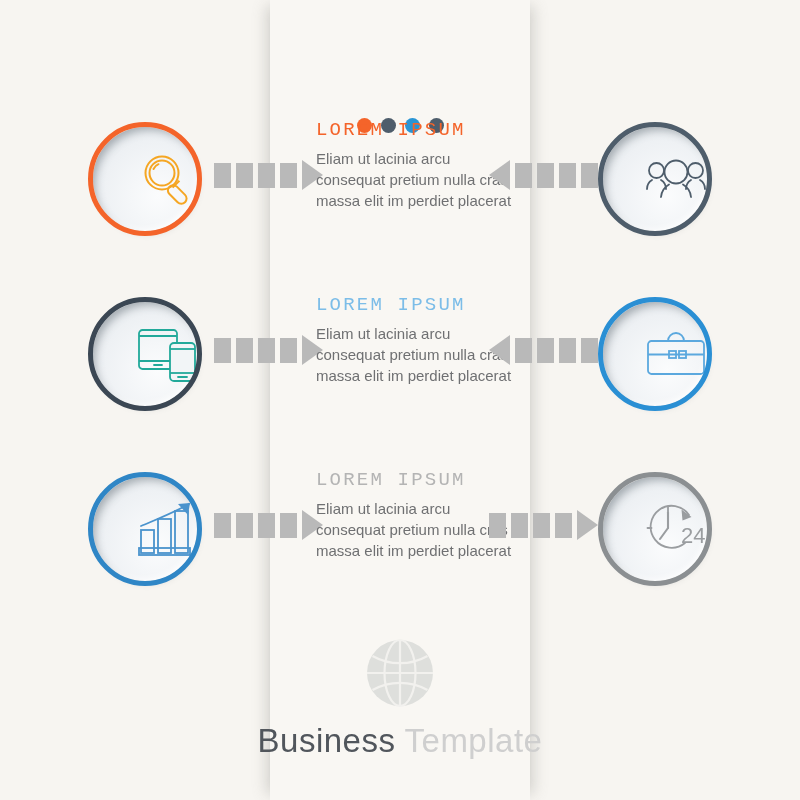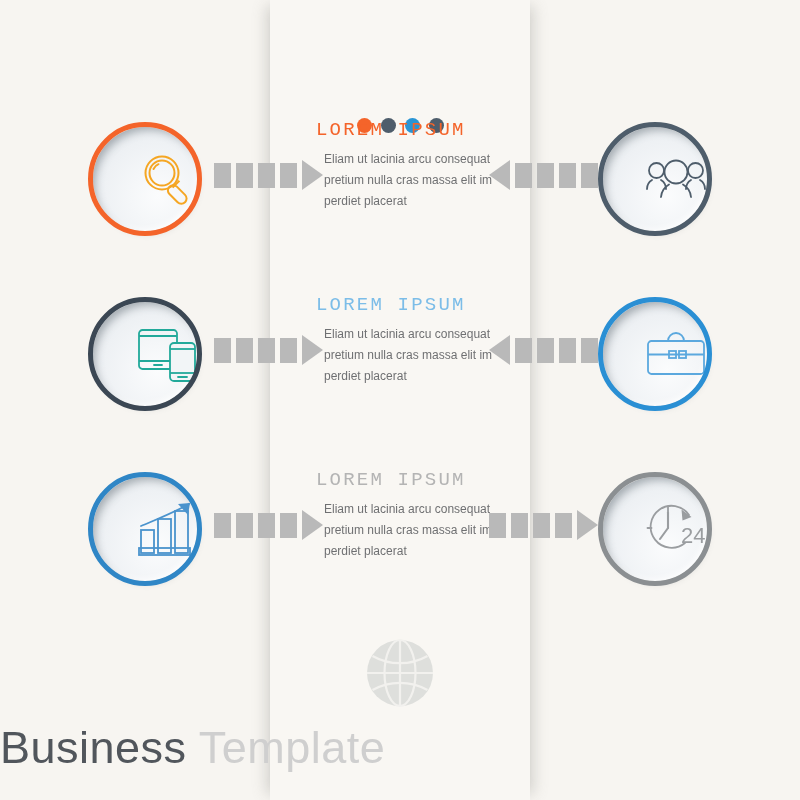--- a/index.html
+++ b/index.html
@@ -62,29 +62,29 @@
   .arrow.a-l{left:214px;}
   .arrow.a-r{left:489px;}
 
   
   .txt{position:absolute; left:316px; top:-8px; width:200px;}
   .txt h3{
     margin:0 0 7px 0; font-family:"Liberation Mono", monospace;
     font-size:19px; letter-spacing:2.2px; font-weight:400;
   }
   .txt p{
-    margin:8px; font-size:12px; line-height:21px; color:#6f7072;
+    margin:0; font-size:15px; line-height:21px; color:#6f7072;
     font-family:"Liberation Sans", sans-serif;
   }
 
   
   .globe{position:absolute; left:0; right:0; top:637px; display:flex;
          justify-content:center;}
-  .title{position:absolute; left:0; right:0; top:722px; 
-         font-size:45px; letter-spacing:.5px;}
+  .title{position:absolute; left:0; right:0; top:722px; text-align:center;
+         font-size:33px; letter-spacing:.5px;}
   .title .b{color:#51565c;}
   .title .t{color:#cfcfcf;}
 </style>
 </head>
 <body style="background: rgb(247, 245, 241);">
 
 <div class="stage">
 
   <div class="panel" style="background: rgb(249, 247, 243);"></div>
 

